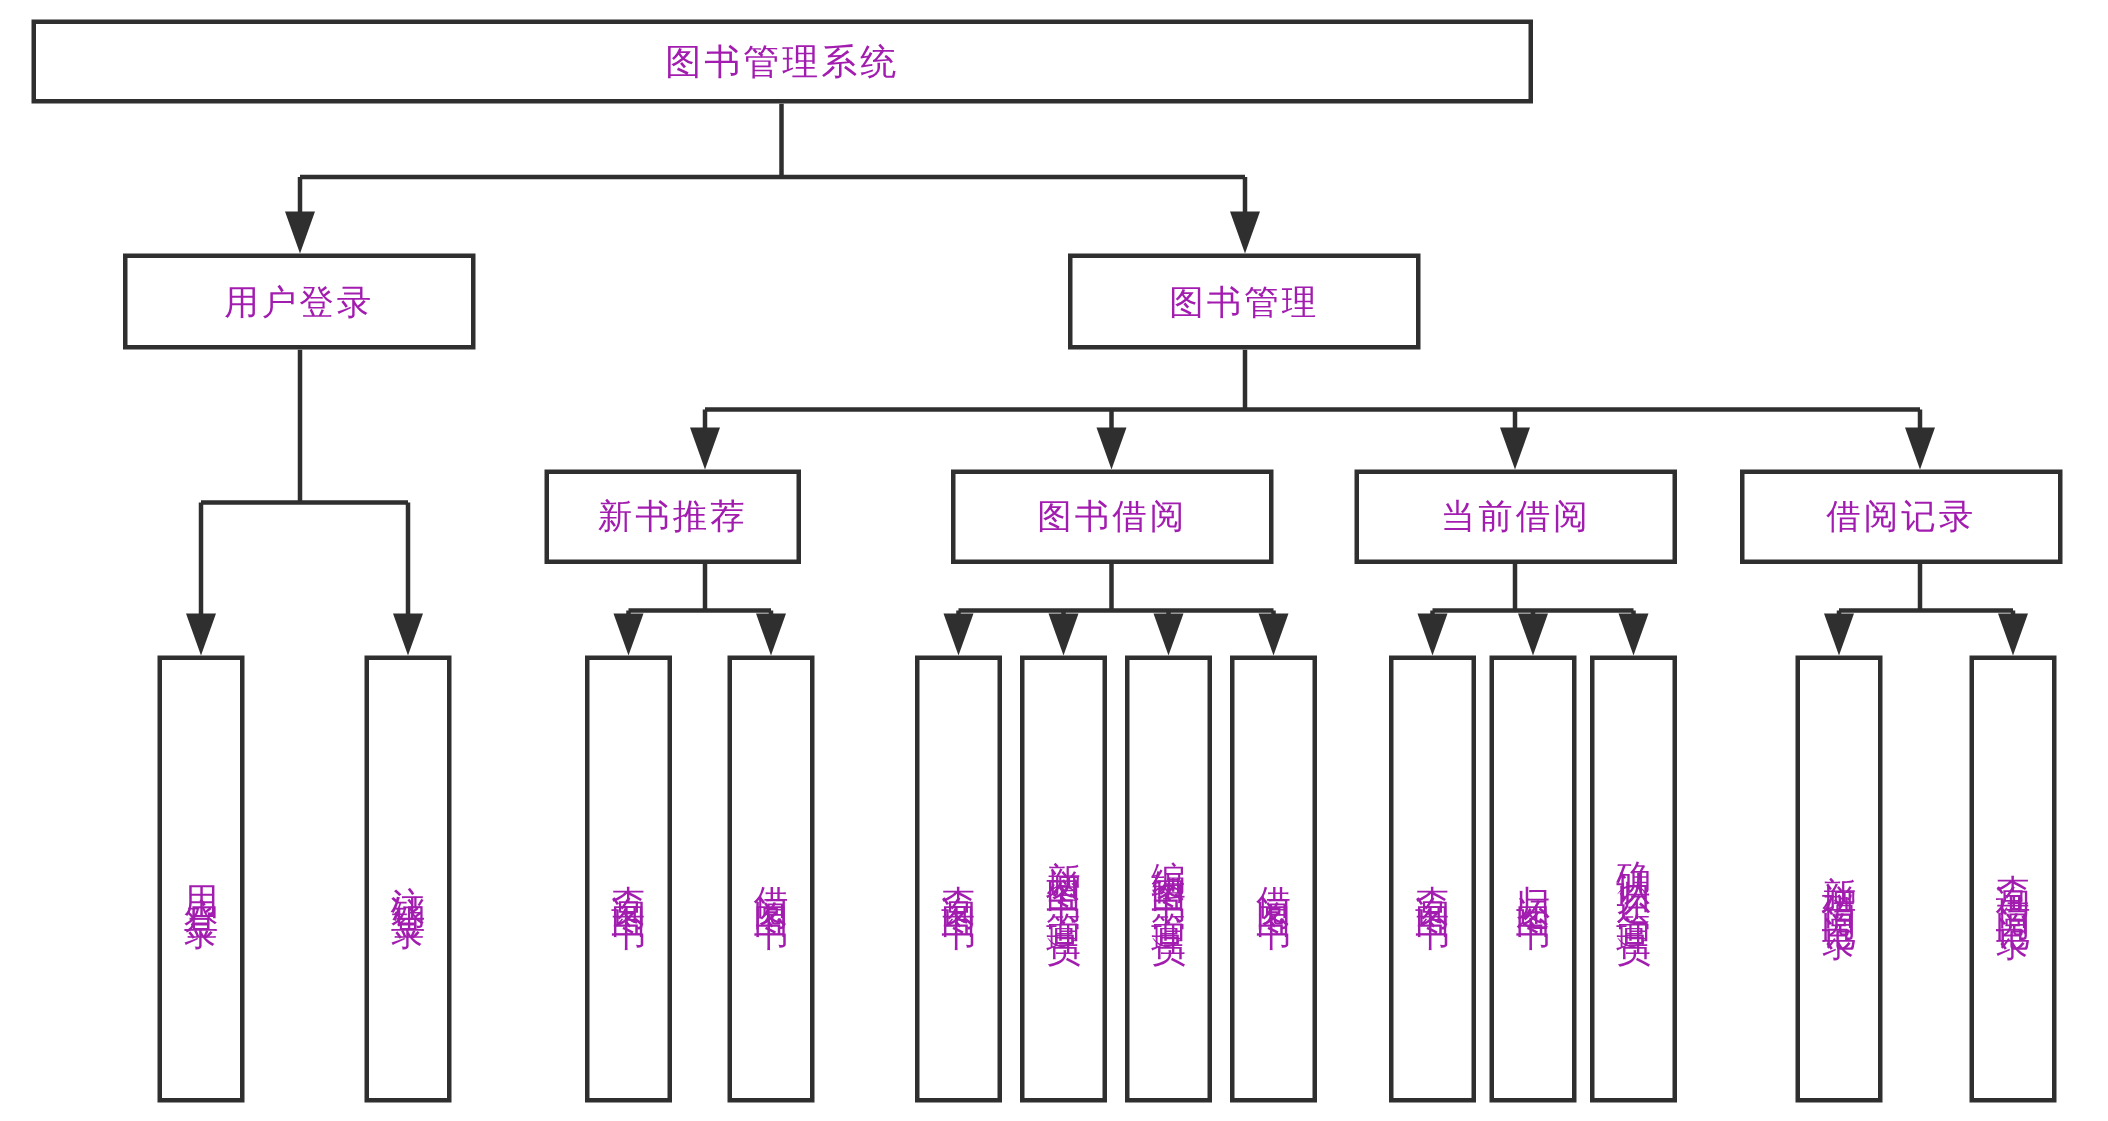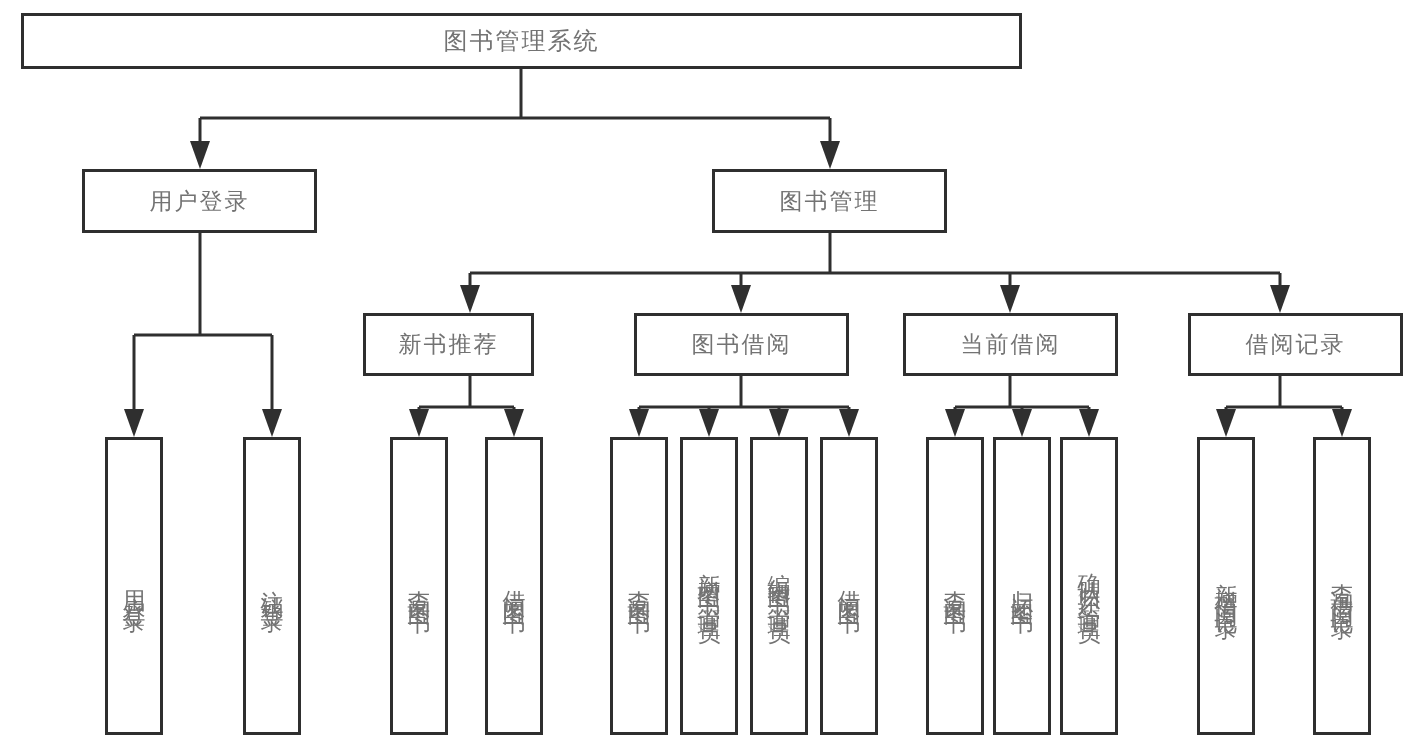--- a/index.html
+++ b/index.html
@@ -12,21 +12,21 @@
   }
   #connectors { position:absolute; left:0; top:0; width:1405px; height:747px; }
   .box {
     position:absolute;
     box-sizing:border-box;
     background:#ffffff;
     border:3px solid #2f2f2f;
     display:flex;
     align-items:center;
     justify-content:center;
-    color:#737373;
+    color:#a21caf;
     font-size:23px;
     z-index:2;
   }
   .h { letter-spacing:2px; }
   .root { font-size:24px; }
   .v {
     writing-mode:vertical-rl;
     text-orientation:mixed;
     letter-spacing:7px;
     line-height:1;
@@ -102,21 +102,21 @@
     </svg>
 
   <div class="box h root" style="left:21px; top:13px; width:1001px; height:56px;">图书管理系统</div>
 
   <div class="box h" style="left:82px; top:169px; width:235px; height:64px;">用户登录</div>
   <div class="box h" style="left:712px; top:169px; width:235px; height:64px;">图书管理</div>
 
   <div class="box h" style="left:363px; top:313px; width:171px; height:63px;">新书推荐</div>
   <div class="box h" style="left:903px; top:313px; width:215px; height:63px;">当前借阅</div>
   <div class="box h" style="left:634px; top:313px; width:215px; height:63px;">图书借阅</div>
-  <div class="box h" style="left:1188px; top:313px; width:215px; height:63px;">借阅记录</div>
+  <div class="box h" style="left:1160px; top:313px; width:215px; height:63px;">借阅记录</div>
 
   <div class="box v" style="left:105px; top:437px; width:58px; height:298px;">用户登录</div>
   <div class="box v" style="left:243px; top:437px; width:58px; height:298px;">注销登录</div>
 
   <div class="box v" style="left:390px; top:437px; width:58px; height:298px;">查询图书</div>
   <div class="box v" style="left:485px; top:437px; width:58px; height:298px;">借阅图书</div>
 
   <div class="box v" style="left:610px; top:437px; width:58px; height:298px;">查询图书</div>
   <div class="box v" style="left:680px; top:437px; width:58px; height:298px;">新增图书（管理员）</div>
   <div class="box v" style="left:750px; top:437px; width:58px; height:298px;">编辑图书（管理员）</div>

